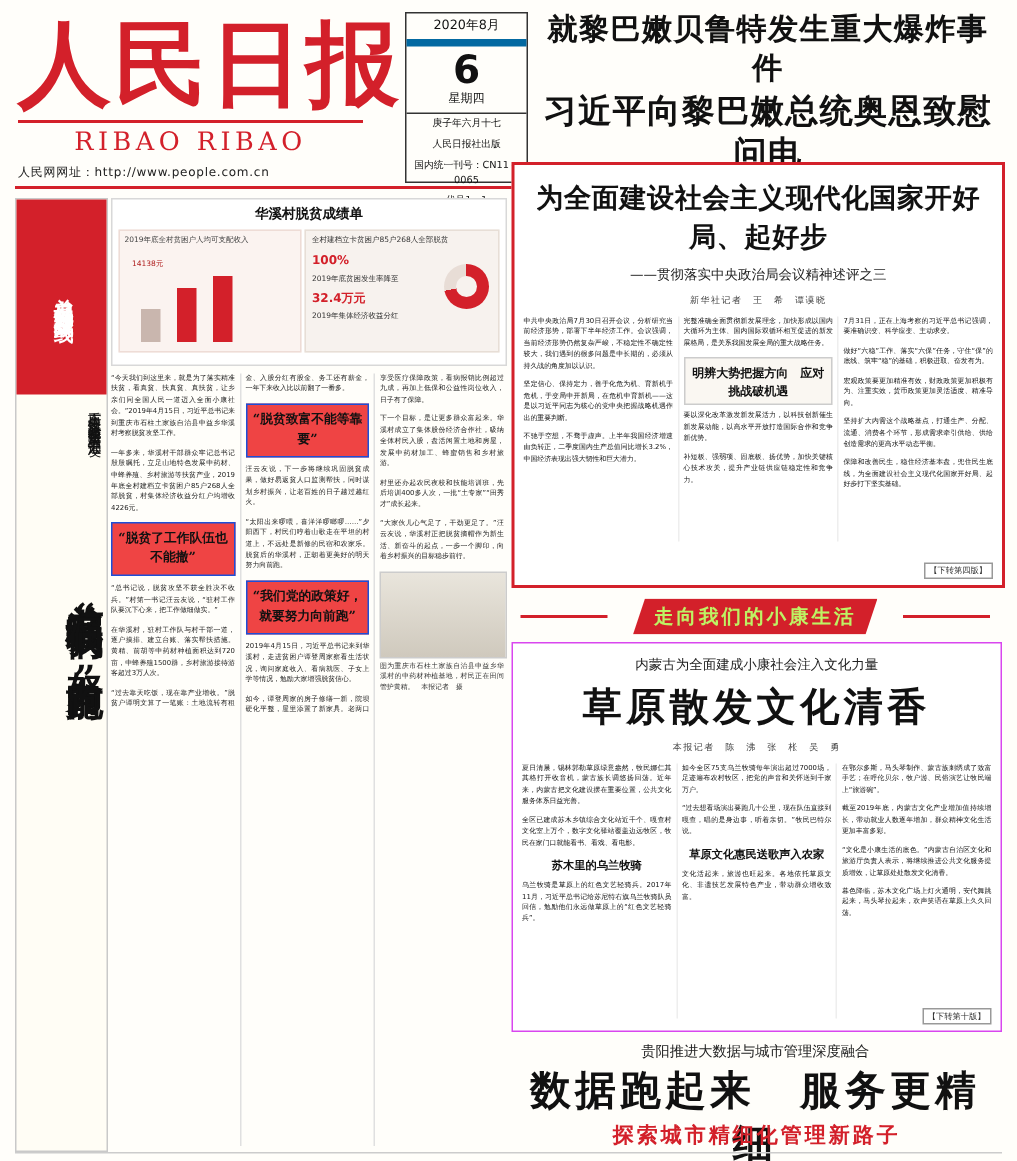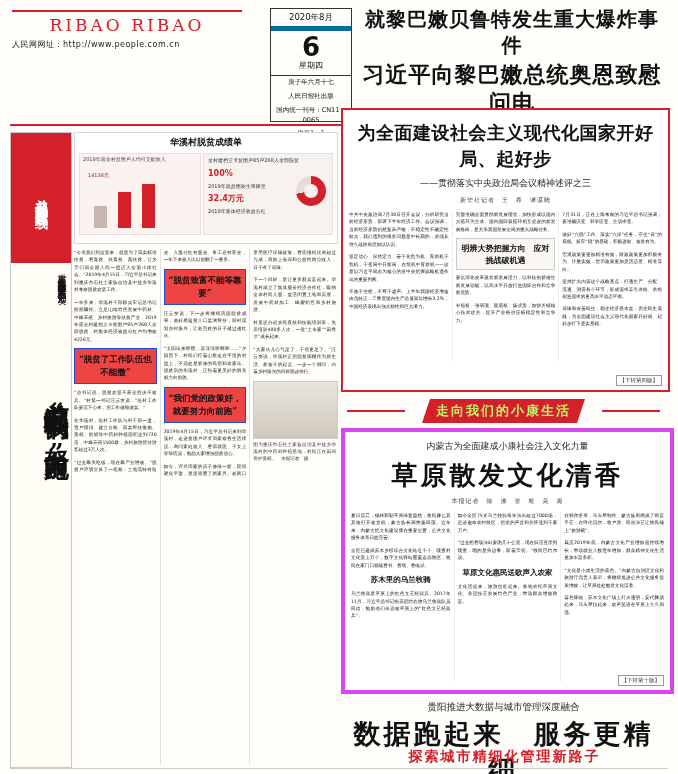--- a/index.html
+++ b/index.html
@@ -127,21 +127,21 @@
     display:inline-block;background:#d3202a;color:#bef264;
     font-family:"DejaVu Serif","Liberation Serif",serif;font-weight:bold;
     font-size:13px;letter-spacing:2px;padding:3px 14px;
     clip-path:polygon(8px 0,100% 0,calc(100% - 8px) 100%,0 100%);
   }
   .band:before,.band:after{
     content:"";position:absolute;top:11px;width:58px;height:2px;background:#d3202a;
   }
   .band:before{left:6px;} .band:after{right:6px;}
 
-  .sec2{position:relative;margin-top:5px;width:325px;height:258px;border:4px solid #d946ef;background:#fff;}
+  .sec2{position:relative;margin-top:5px;width:325px;height:258px;border:1px solid #d946ef;background:#fff;}
   .sec2-kicker{font-size:9px;text-align:center;margin-top:8px;color:#222;}
   .sec2-title{
     font-family:"DejaVu Serif","Liberation Serif",serif;font-weight:bold;
     font-size:26px;text-align:center;letter-spacing:3px;line-height:36px;margin-top:4px;
   }
   .sec2-by{font-size:6px;text-align:center;color:#444;margin-top:4px;letter-spacing:1px;}
   .sec2-cols{margin:6px 6px 0;column-count:3;column-gap:7px;height:170px;column-rule:1px solid #eee;}
   .sec2-cols p{font-size:4.6px;line-height:1.62;text-align:justify;margin:0 0 5px;}
   .subhd{
     font-family:"DejaVu Serif","Liberation Serif",serif;font-weight:bold;font-size:7.5px;
@@ -162,20 +162,21 @@
   }
   .bottom-rule{position:absolute;left:10px;top:768px;width:658px;height:1px;background:#ccc;}
 </style>
 </head>
 <body>
 
 <div class="page">
 
   <div class="masthead">
     <div class="logo-block">
+      <div class="logo-main">人民日报</div>
       <div class="logo-pinyin">RIBAO RIBAO</div>
       <div class="logo-site">人民网网址：http://www.people.com.cn</div>
     </div>
 
     <div class="dateblock">
       <div class="ymd">2020年8月</div>
       <div class="bignum">6</div>
       <div class="wk">星期四</div>
       <div class="small">庚子年六月十七</div>
       <div class="small">人民日报社出版</div>

